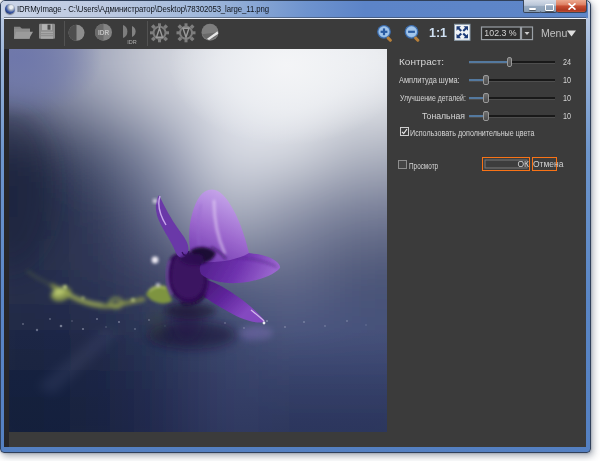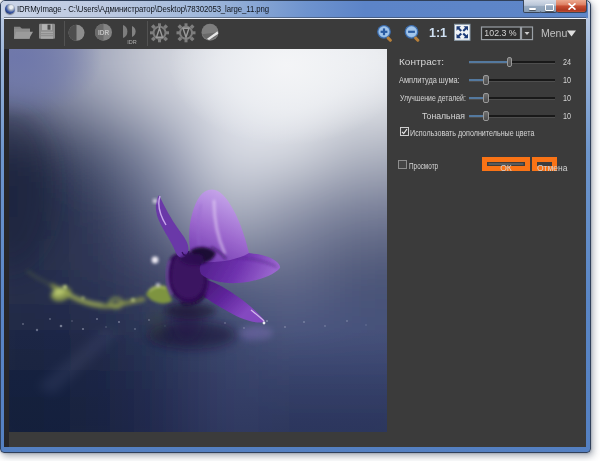--- a/index.html
+++ b/index.html
@@ -23,21 +23,21 @@
 .wline{left:4px;top:17.8px;width:582px;height:1.5px;background:rgba(250,252,255,.85);}
 .toolbar{left:4px;top:19.3px;width:582px;height:29.7px;background:#3b3b3b;}
 .content{left:4px;top:49px;width:582px;height:398px;background:#3b3b3b;}
 .lmargin{left:4px;top:49px;width:5px;height:398px;background:#26262a;}
 .photo{left:9px;top:49px;width:378px;height:383px;}
 .lbl{color:#d6d6d6;font-size:8.5px;white-space:nowrap;transform-origin:0 0;}
 .val{color:#d6d6d6;font-size:8.5px;text-align:right;width:26px;transform:scaleX(0.85);transform-origin:100% 0;}
 .track{left:469px;width:86px;height:2px;}
 .thumb{width:5.5px;height:10.5px;border:1px solid #9a9a9a;border-radius:2px;background:linear-gradient(180deg,#6e6e6e,#4a4a4a);box-sizing:border-box;}
 .cb{width:9px;height:9px;box-sizing:border-box;}
-.btn{height:14px;background:#3d3d3d;border:5px solid #f97316;box-sizing:border-box;color:#d2d2d2;font-size:8.5px;text-align:center;line-height:12px;}
+.btn{height:14px;background:#3d3d3d;border:1px solid #f97316;box-sizing:border-box;color:#d2d2d2;font-size:8.5px;text-align:right;line-height:12px;}
 </style></head>
 <body>
 <div class="abs win"></div>
 <div class="abs tbar"></div>
 <div class="abs appico"></div>
 <div class="abs title">IDRMyImage - C:\Users\Администратор\Desktop\78302053_large_11.png</div>
 <div class="abs cbtn bmin"></div>
 <div class="abs cbtn bmax"></div>
 <div class="abs cbtn bclose"></div>
 <div class="abs glyph-min"></div>

